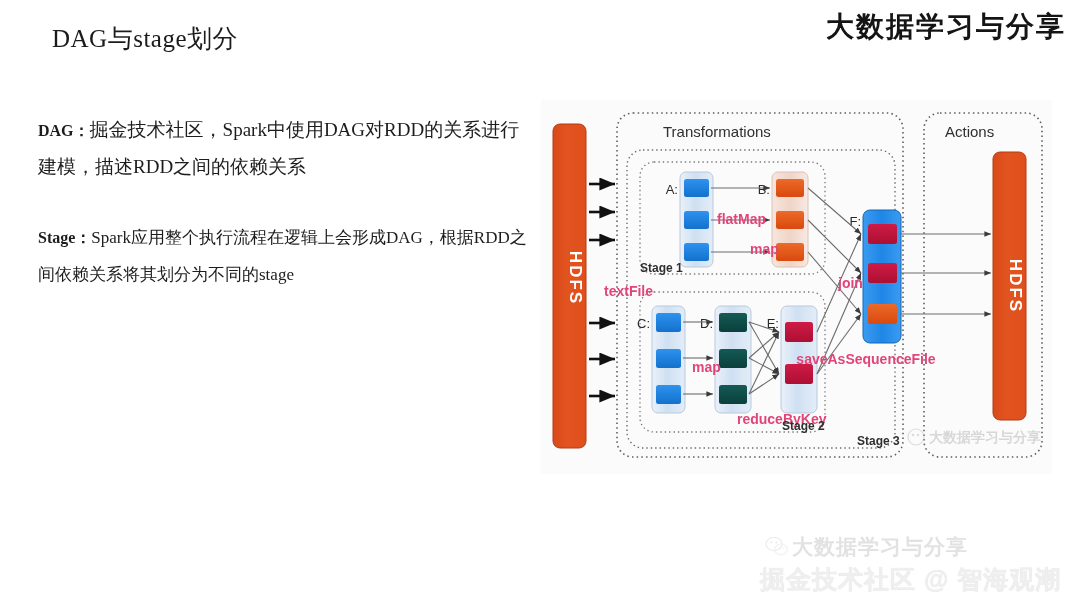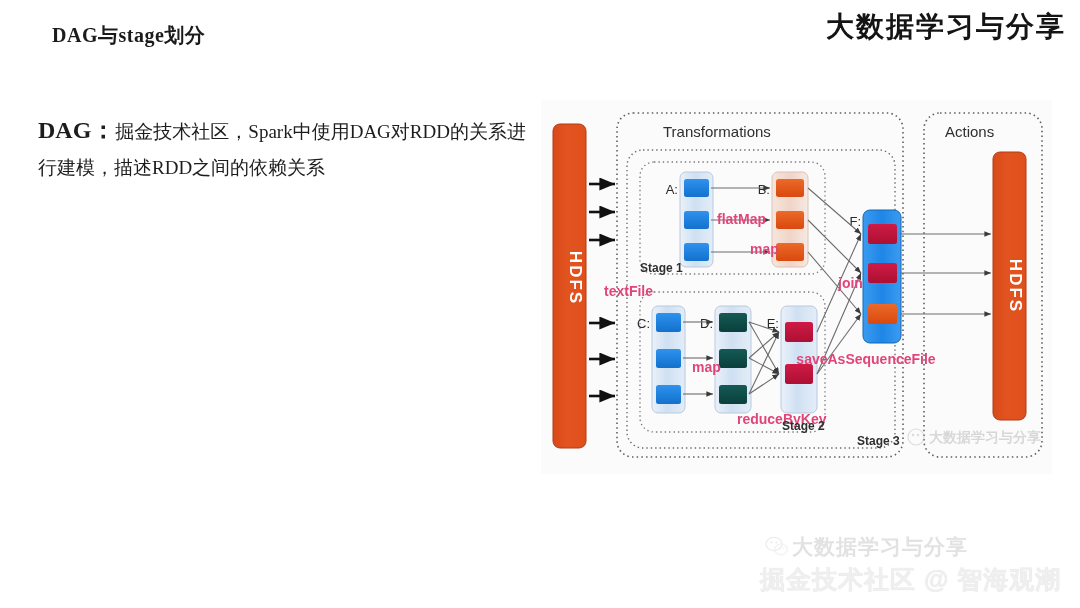--- a/index.html
+++ b/index.html
@@ -14,22 +14,22 @@
     overflow: hidden;
     font-family: "Liberation Sans", sans-serif;
   }
 
   
   #slide-title {
     position: absolute;
     left: 52px;
     top: 22px;
     font-family: "Liberation Serif", serif;
-    font-weight: bold;
-    font-size: 20px;
+    font-weight: normal;
+    font-size: 25px;
     color: #1b1b1b;
     letter-spacing: 0.5px;
     white-space: nowrap;
   }
   #brand-banner {
     position: absolute;
     right: 14px;
     top: 8px;
     font-family: "Liberation Sans", sans-serif;
     font-weight: bold;
@@ -48,21 +48,21 @@
   }
   .para {
     font-family: "Liberation Serif", serif;
     font-size: 19px;
     line-height: 36px;
     color: #1d1d1d;
   }
   .para.second { margin-top: 34px; }
   .para .lead {
     font-weight: bold;
-    font-size: 24px;
+    font-size: 16px;
   }
   .para .small-latin { font-size: 17px; }
 
   
   #diagram {
     position: absolute;
     left: 541px;
     top: 100px;
     width: 511px;
     height: 374px;
@@ -104,20 +104,23 @@
 </style>
 </head>
 <body>
 
 <div id="slide-title">DAG与stage划分</div>
 <div id="brand-banner">大数据学习与分享</div>
 
 <div id="body-text">
   <div class="para">
     <span class="lead">DAG：</span><span>掘金技术社区，Spark中使用DAG对RDD的关系进行建模，描述RDD之间的依赖关系</span>
+  </div>
+  <div class="para second">
+    <span class="lead">Stage：</span><span class="small-latin">Spark应用整个执行流程在逻辑上会形成DAG，根据RDD之间依赖关系将其划分为不同的stage</span>
   </div>
 </div>
 
 <div id="diagram">
   <svg width="511" height="374" viewBox="0 0 511 374" xmlns="http://www.w3.org/2000/svg">
     <defs>
       <marker id="arrowBlack" markerWidth="7" markerHeight="7" refX="6" refY="2.5" orient="auto">
         <path d="M0,0 L6,2.5 L0,5 z" fill="#111"></path>
       </marker>
       <marker id="arrowGrey" markerWidth="7" markerHeight="7" refX="6" refY="2.5" orient="auto">

